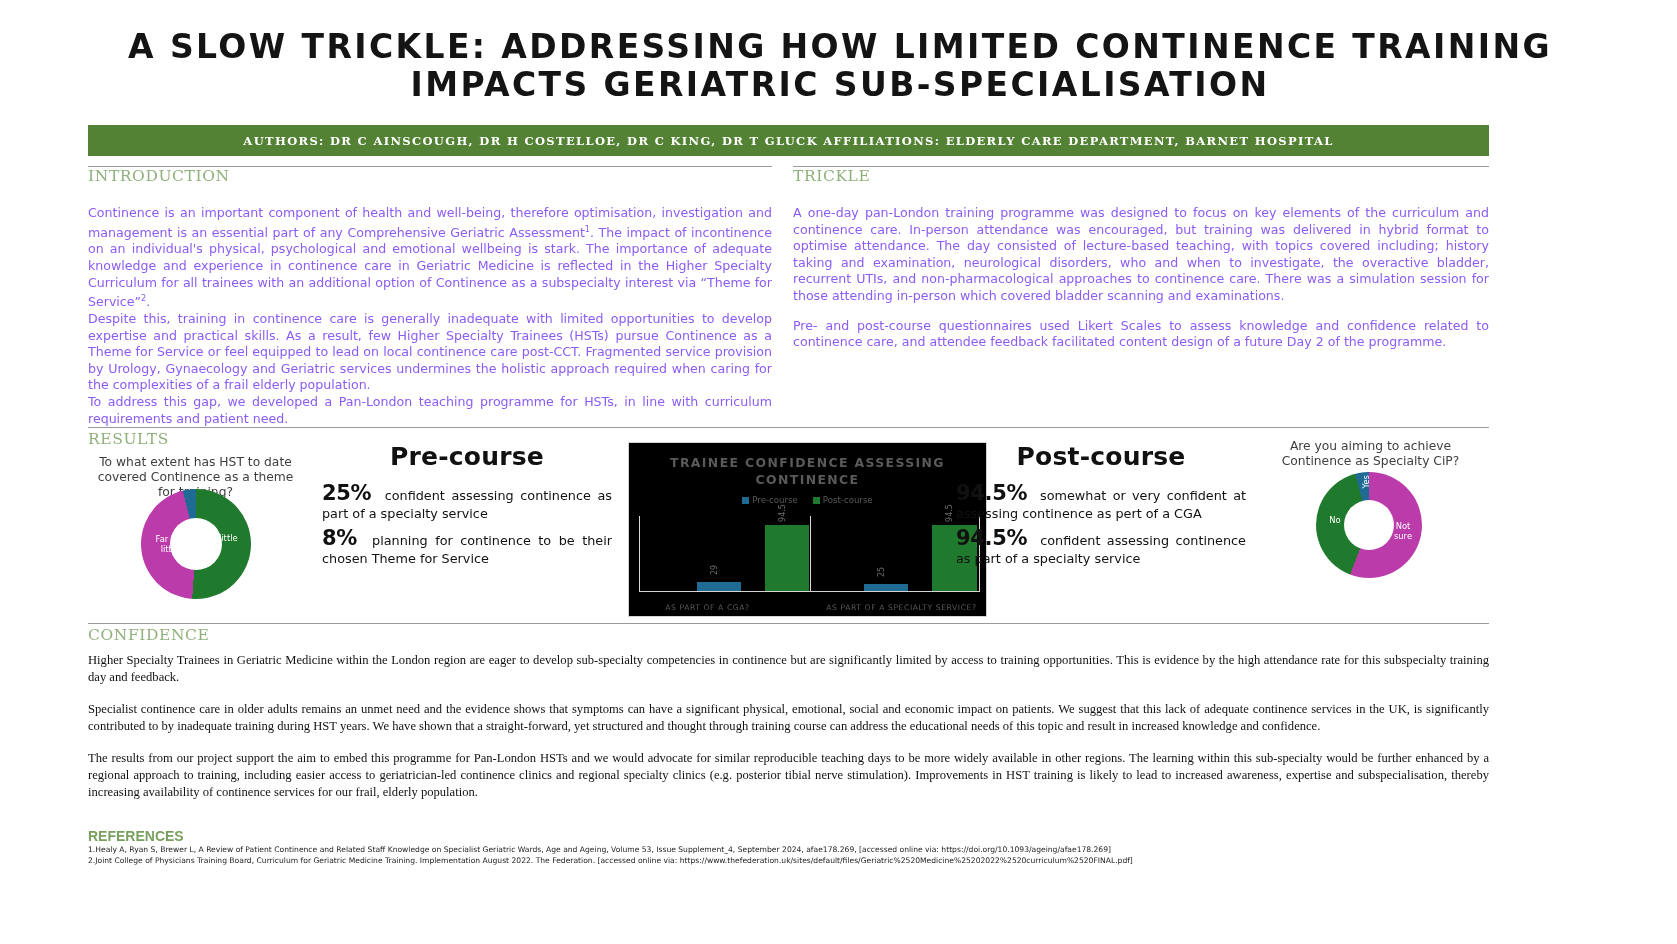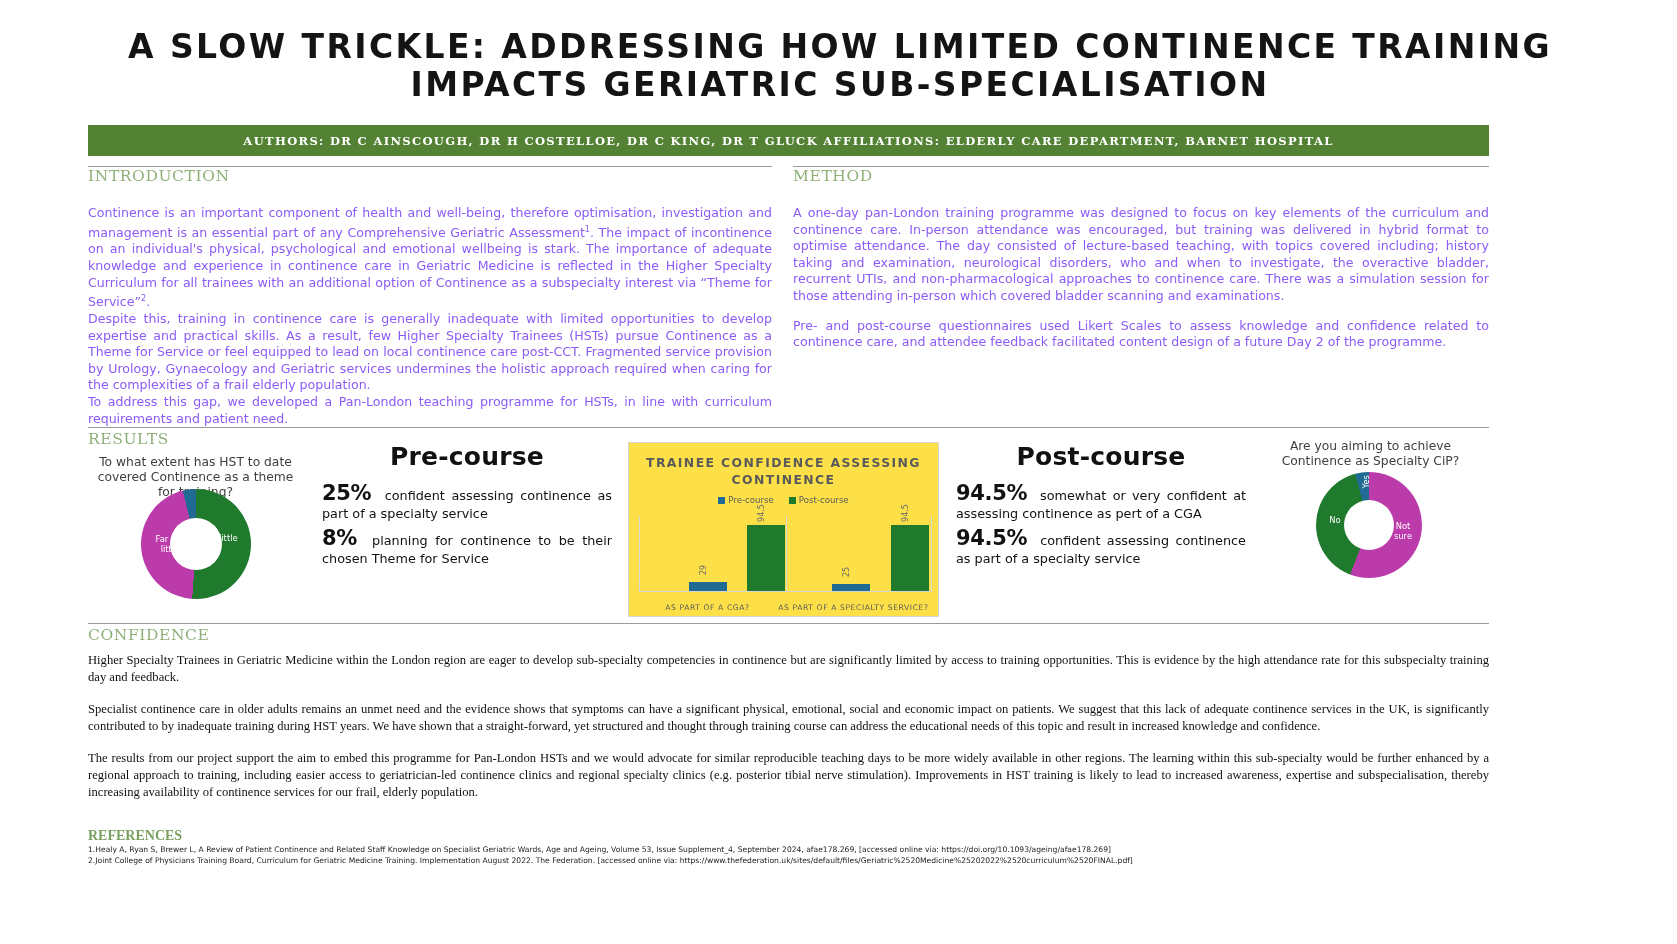--- a/index.html
+++ b/index.html
@@ -72,22 +72,22 @@
   }
   .stat-line{
     font-family:"DejaVu Sans", sans-serif;
     font-size:12.8px;line-height:17.5px;text-align:justify;color:#111;
     margin-bottom:8px;
   }
   .stat-line b{font-size:21px;font-weight:bold;letter-spacing:-0.3px;}
 
   
   .chartbox{
-    position:absolute;left:628px;top:442px;width:311px;height:175px;
-    border:1px solid #d4d4d4;background:#fde047;box-sizing:border-box;
+    position:absolute;left:628px;top:442px;width:359px;height:175px;
+    border:1px solid #d4d4d4;background:#000000;box-sizing:border-box;
   }
   .chart-title{
     text-align:center;font-family:"DejaVu Sans", sans-serif;
     font-weight:bold;font-size:12.4px;letter-spacing:1.4px;color:#5a5a5a;
     line-height:17px;margin-top:11px;
   }
   .legend{
     display:flex;justify-content:center;gap:15px;margin-top:7px;
     font-family:"DejaVu Sans", sans-serif;font-size:8.6px;color:#5a5a5a;
   }
@@ -123,21 +123,21 @@
 
   
   .concl{
     font-family:"DejaVu Sans", sans-serif;
     font-size:12.6px;line-height:16.6px;text-align:justify;color:#111;
   }
   .concl p{margin:0 0 16px 0;}
 
   
   .ref-head{
-    font-family:Liberation Serif, serif;font-size:14px;color:#7aa05f;font-weight:bold;
+    font-family:Liberation Sans, sans-serif;font-size:14px;color:#7aa05f;font-weight:bold;
   }
   .refs{
     font-family:"DejaVu Sans", sans-serif;font-size:7.6px;line-height:11px;color:#222;
   }
 </style>
 </head>
 <body>
 
 <div class="poster">
 
@@ -153,21 +153,21 @@
   <div style="position:absolute;left:88px;top:167px;width:684px;">
     <div class="sect-head">INTRODUCTION</div>
     <div class="col-body" style="margin-top:20px;">
       <p><span>Continence is an important component of health and well-being, therefore optimisation, investigation and management is an essential part of any Comprehensive Geriatric Assessment</span><sup>1</sup><span>. The impact of incontinence on an individual's physical, psychological and emotional wellbeing is stark. The importance of adequate knowledge and experience in continence care in Geriatric Medicine is reflected in the Higher Specialty Curriculum for all trainees with an additional option of Continence as a subspecialty interest via “Theme for Service”</span><sup>2</sup><span>.</span></p>
       <p>Despite this, training in continence care is generally inadequate with limited opportunities to develop expertise and practical skills. As a result, few Higher Specialty Trainees (HSTs) pursue Continence as a Theme for Service or feel equipped to lead on local continence care post-CCT. Fragmented service provision by Urology, Gynaecology and Geriatric services undermines the holistic approach required when caring for the complexities of a frail elderly population.</p>
       <p>To address this gap, we developed a Pan-London teaching programme for HSTs, in line with curriculum requirements and patient need.</p>
     </div>
   </div>
 
   <div style="position:absolute;left:793px;top:167px;width:696px;">
-    <div class="sect-head">METHOD</div>
+    <div class="sect-head">TRICKLE</div>
     <div class="col-body" style="margin-top:20px;">
       <p>A one-day pan-London training programme was designed to focus on key elements of the curriculum and continence care. In-person attendance was encouraged, but training was delivered in hybrid format to optimise attendance. The day consisted of lecture-based teaching, with topics covered including; history taking and examination, neurological disorders, who and when to investigate, the overactive bladder, recurrent UTIs, and non-pharmacological approaches to continence care. There was a simulation session for those attending in-person which covered bladder scanning and examinations.</p>
       <p class="gap">Pre- and post-course questionnaires used Likert Scales to assess knowledge and confidence related to continence care, and attendee feedback facilitated content design of a future Day 2 of the programme.</p>
     </div>
   </div>
 
   <div class="rule" style="left:88px;top:427px;width:1401px;"></div>
 
   <div class="sect-head" style="position:absolute;left:88px;top:430px;">RESULTS</div>
 

